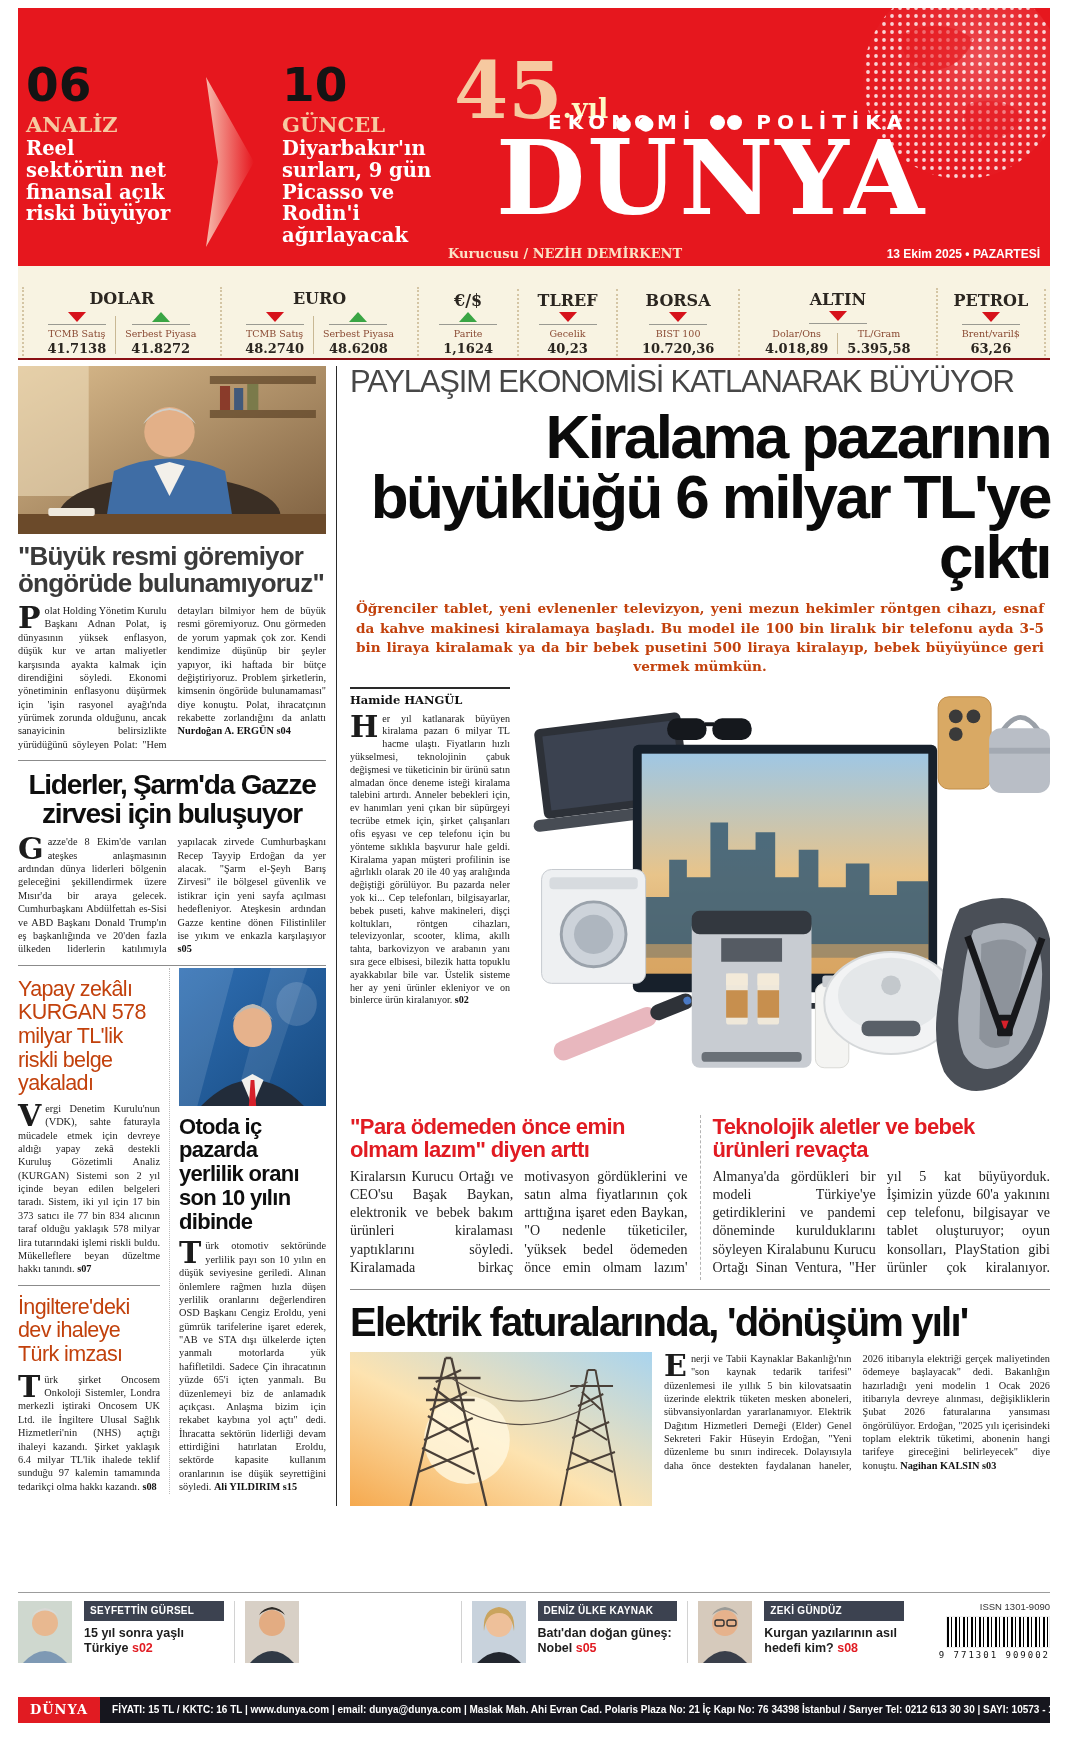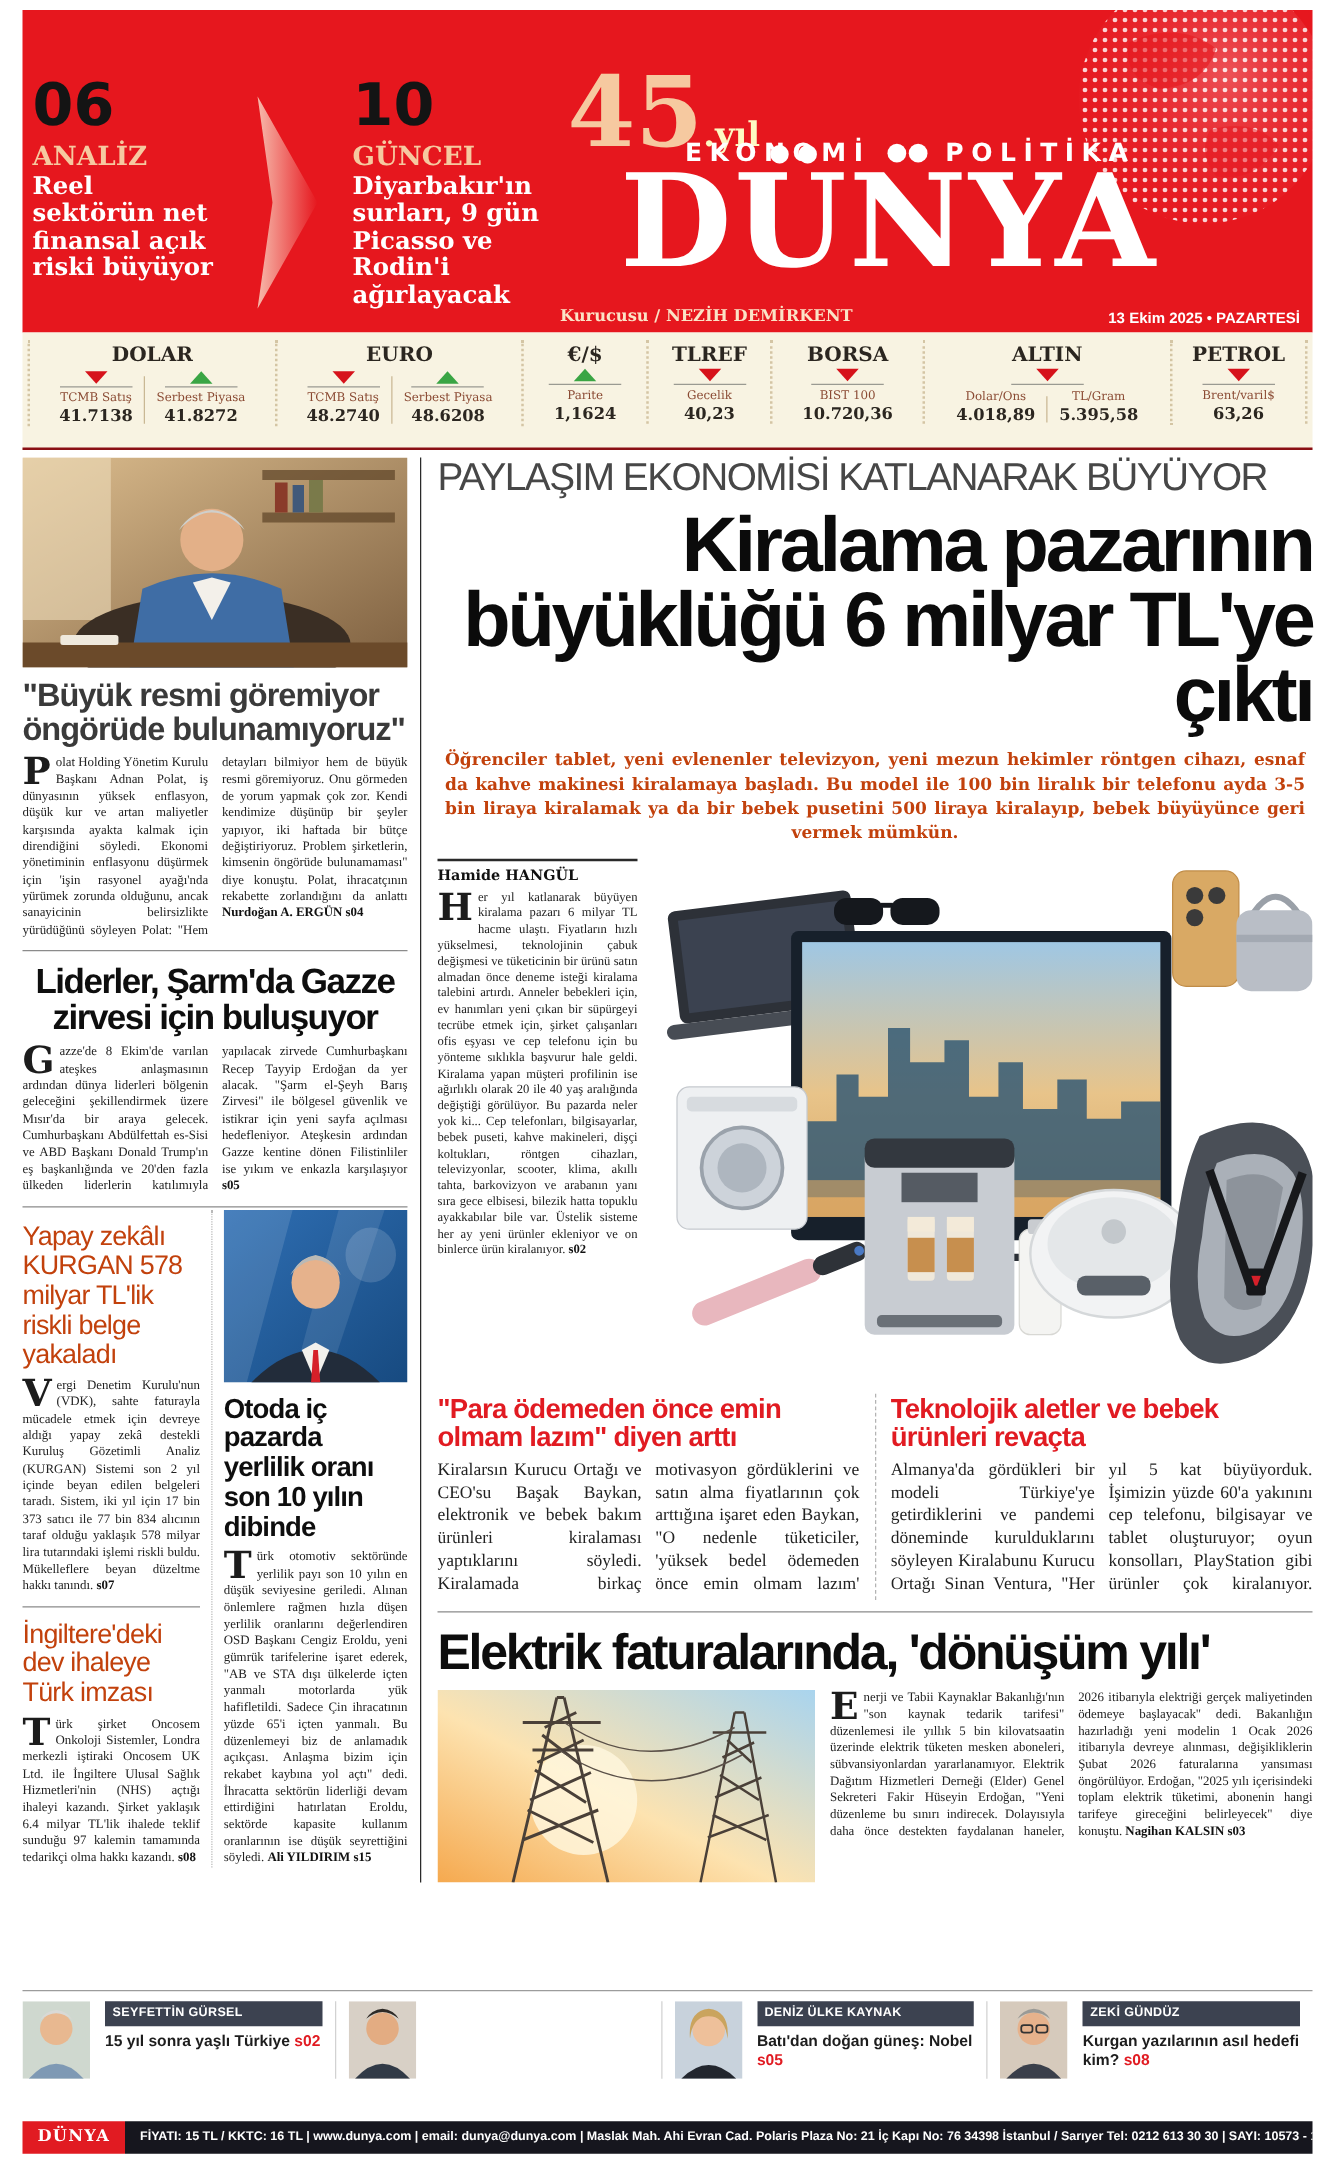--- a/index.html
+++ b/index.html
@@ -20,21 +20,21 @@
   .mh-anniv{position:absolute;left:0;top:30px;}
   .mh-tagline{position:absolute;left:94px;top:88px;color:#fff;font:bold 20px "DejaVu Sans",sans-serif;letter-spacing:6px;white-space:nowrap;}
   .tl-dot{display:inline-block;width:15px;height:15px;border-radius:50%;background:#fff;margin:0 1px;vertical-align:-1px;}
   .mh-title{position:absolute;left:42px;top:104px;font:bold 103px/1 "DejaVu Serif",serif;color:#fff;letter-spacing:2px;}
   .mh-globe{position:absolute;right:-28px;top:-44px;}
   .mh-bottom{position:absolute;left:430px;right:10px;bottom:5px;display:flex;justify-content:space-between;align-items:center;}
   .founder{font:bold 13px "DejaVu Serif",serif;color:#fbe3c6;}
   .mh-date{font:bold 12px "Liberation Sans",sans-serif;color:#fff;}
 
   
-  .ticker{position:absolute;left:18px;top:266px;right:18px;height:94px;background:#f8f3e2;border-bottom:2px solid #8a0f14;display:flex;align-items:flex-start;padding:6px 4px 2px;box-sizing:border-box;}
+  .ticker{position:absolute;left:18px;top:266px;right:18px;height:94px;background:#f8f3e2;border-bottom:2px solid #8a0f14;display:flex;align-items:flex-end;padding:6px 4px 2px;box-sizing:border-box;}
   .tk-sec{border-right:2px dotted #d4c5a4;text-align:center;padding:2px 4px 0;box-sizing:border-box;}
   .tk-sec:first-child{border-left:2px dotted #d4c5a4;}
   .tk-title{font:bold 16px "DejaVu Serif",serif;color:#2b2620;margin-bottom:2px;}
   .tk-entries{display:flex;justify-content:center;}
   .tk-entry{padding:0 9px;}
   .tk-vsep{border-left:1px solid #c9b894;margin:6px 0 2px;}
   .arrline{width:58px;margin:2px auto 3px;border-bottom:1px solid #9a9a92;display:flex;justify-content:center;padding-bottom:2px;}
   .arr{display:block;width:0;height:0;}
   .arr.down{border-left:9px solid transparent;border-right:9px solid transparent;border-top:10px solid #d6121b;}
   .arr.up{border-left:9px solid transparent;border-right:9px solid transparent;border-bottom:10px solid #3aa544;}
@@ -522,20 +522,25 @@
           <path d="M14,14 Q27,4 40,14 Q36,7 27,6 Q18,7 14,14Z" fill="#9a9a96"></path>
           <rect x="17" y="19" width="9" height="6" rx="2" fill="none" stroke="#333" stroke-width="1.4"></rect>
           <rect x="29" y="19" width="9" height="6" rx="2" fill="none" stroke="#333" stroke-width="1.4"></rect>
           <path d="M5,62 Q27,38 49,62 Z" fill="#3a3f4a"></path>
       </svg>
       <div class="col-right">
         <div class="col-name">ZEKİ GÜNDÜZ</div>
         <div class="col-text"><span>Kurgan yazılarının asıl hedefi kim?</span> <span class="pref-red">s08</span></div>
       </div>
     </div>
+    <div class="issn-box">
+      <div class="issn">ISSN 1301-9090</div>
+      <div class="barcode"></div>
+      <div class="bcnum">9 771301 909002</div>
+    </div>
   </section>
 
   <footer class="footer">
     <div class="footer-brand">DÜNYA</div>
     <div class="footer-bar">FİYATI: 15 TL / KKTC: 16 TL  |  www.dunya.com  |  email: dunya@dunya.com  |  Maslak Mah. Ahi Evran Cad. Polaris Plaza No: 21 İç Kapı No: 76 34398 İstanbul / Sarıyer Tel: 0212 613 30 30  |  SAYI: 10573 - 13848</div>
   </footer>
 
 </div>
 
 </body></html>

